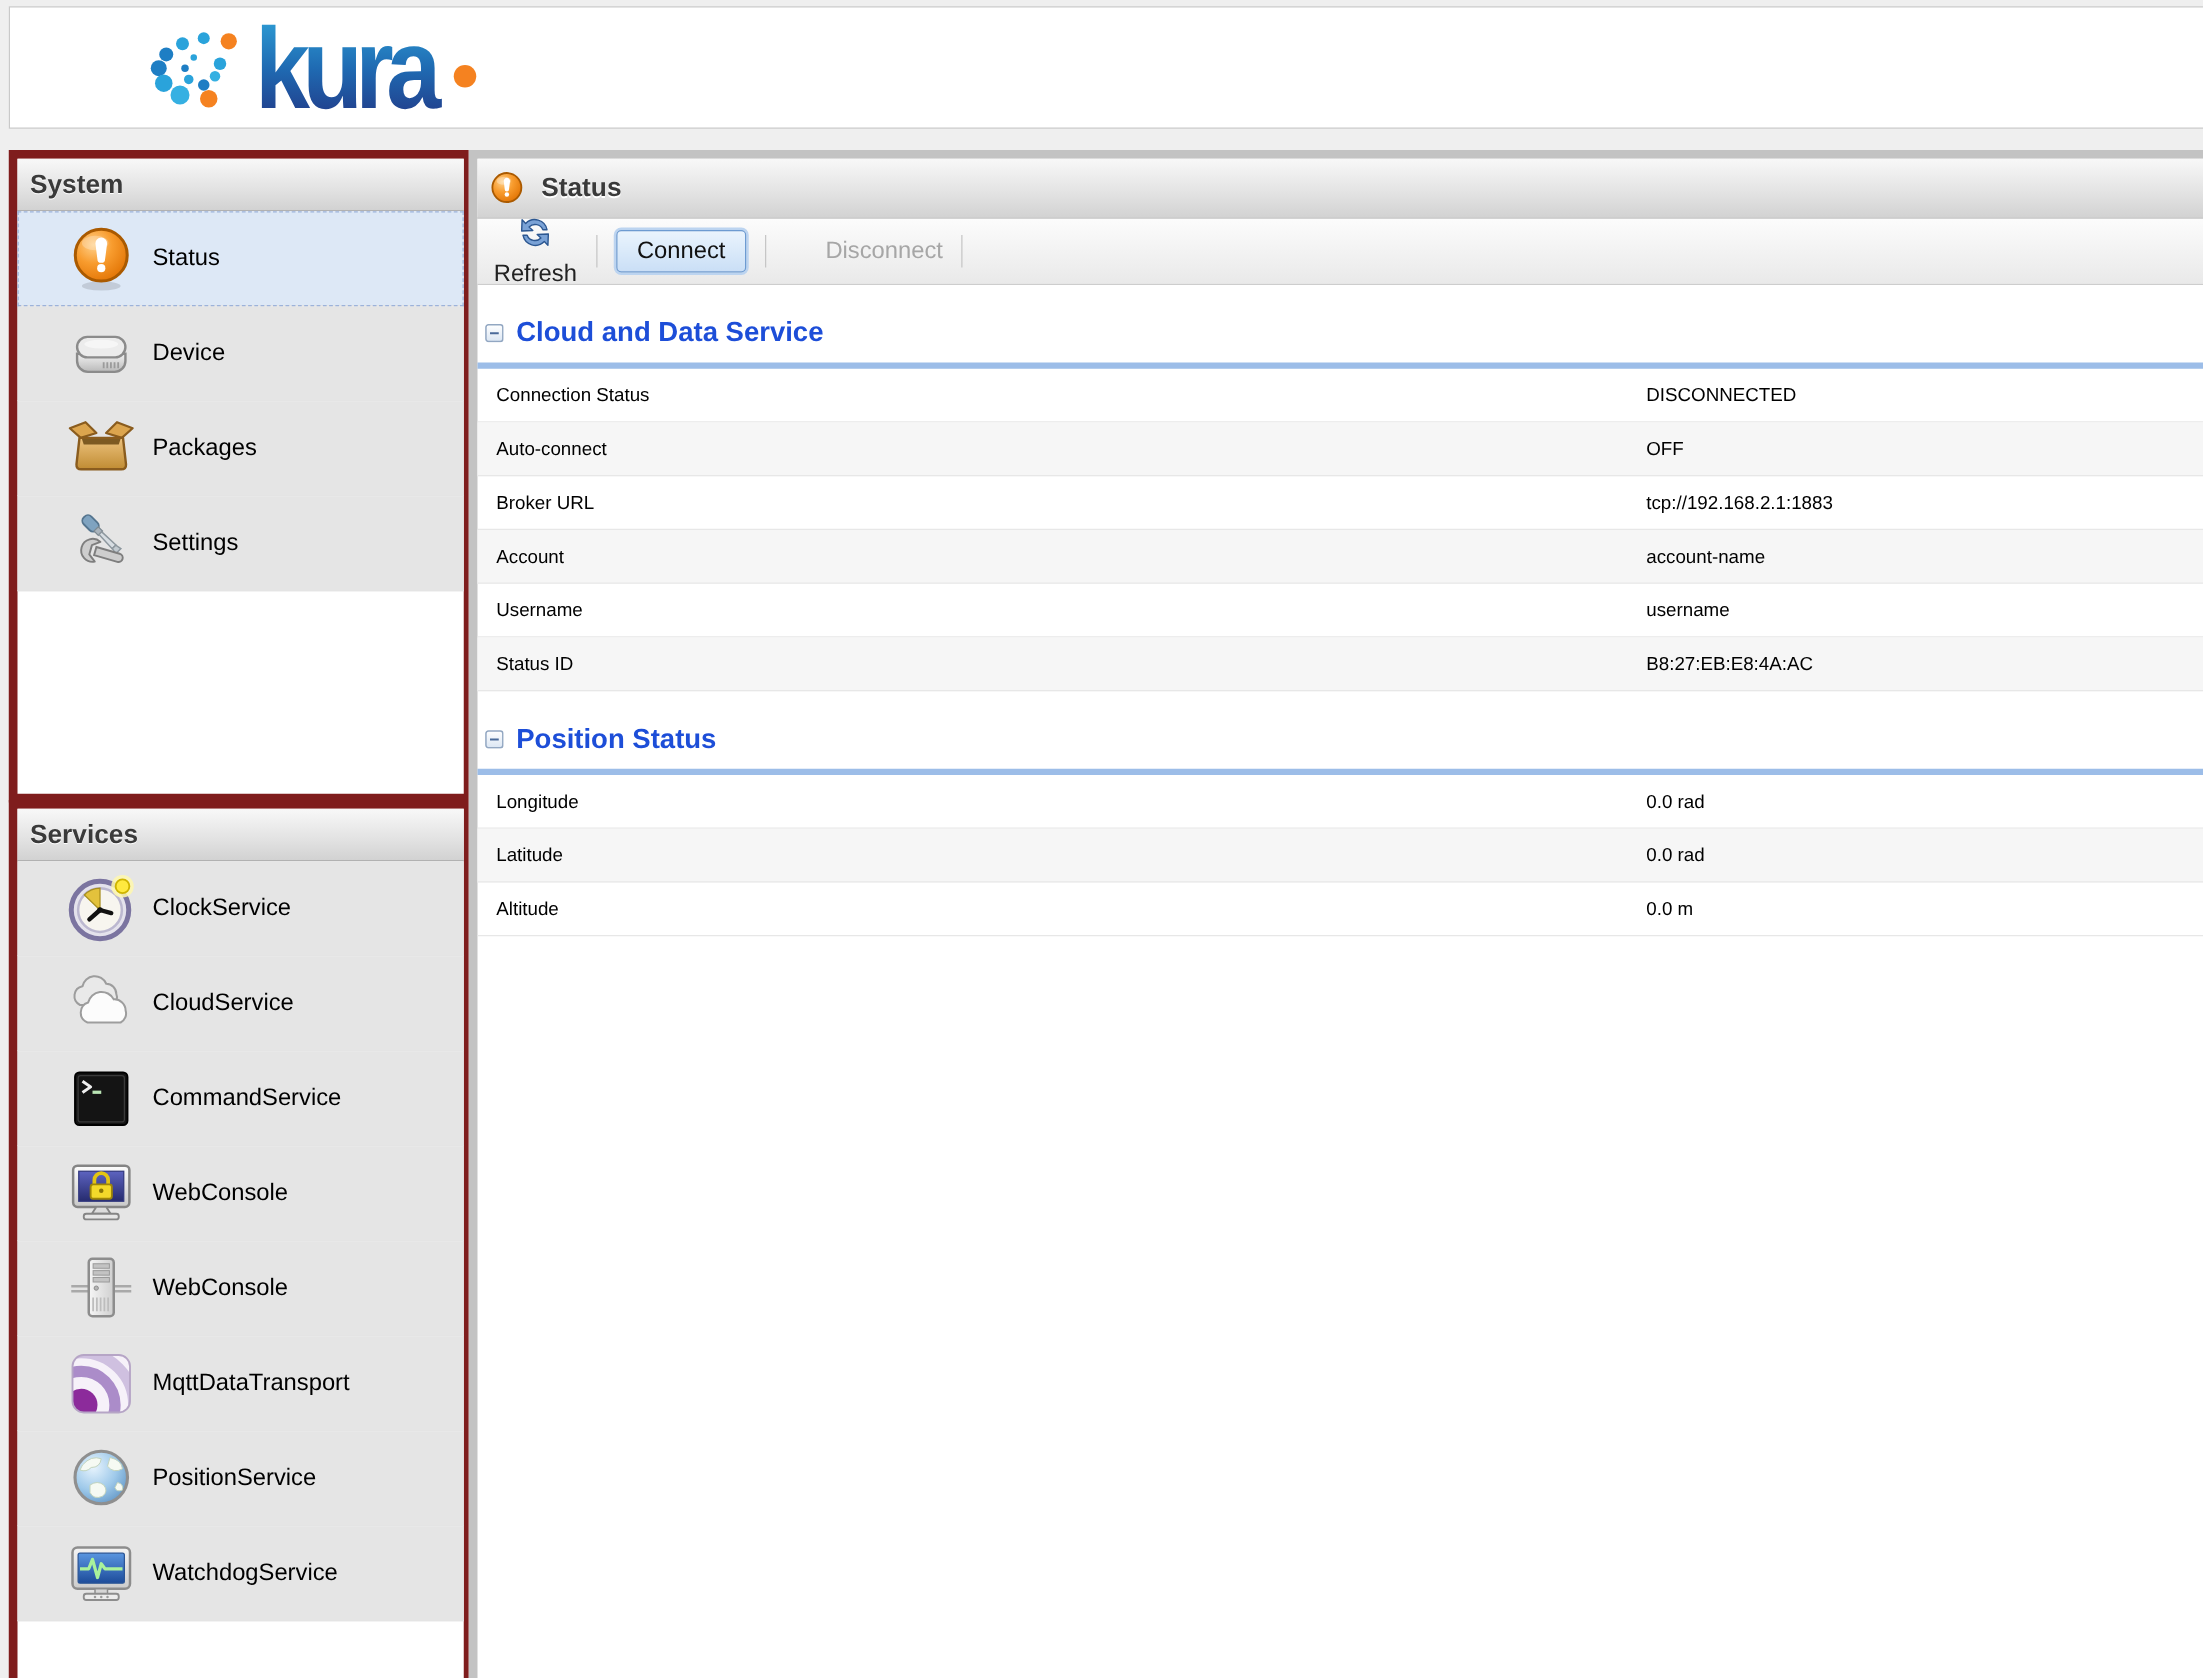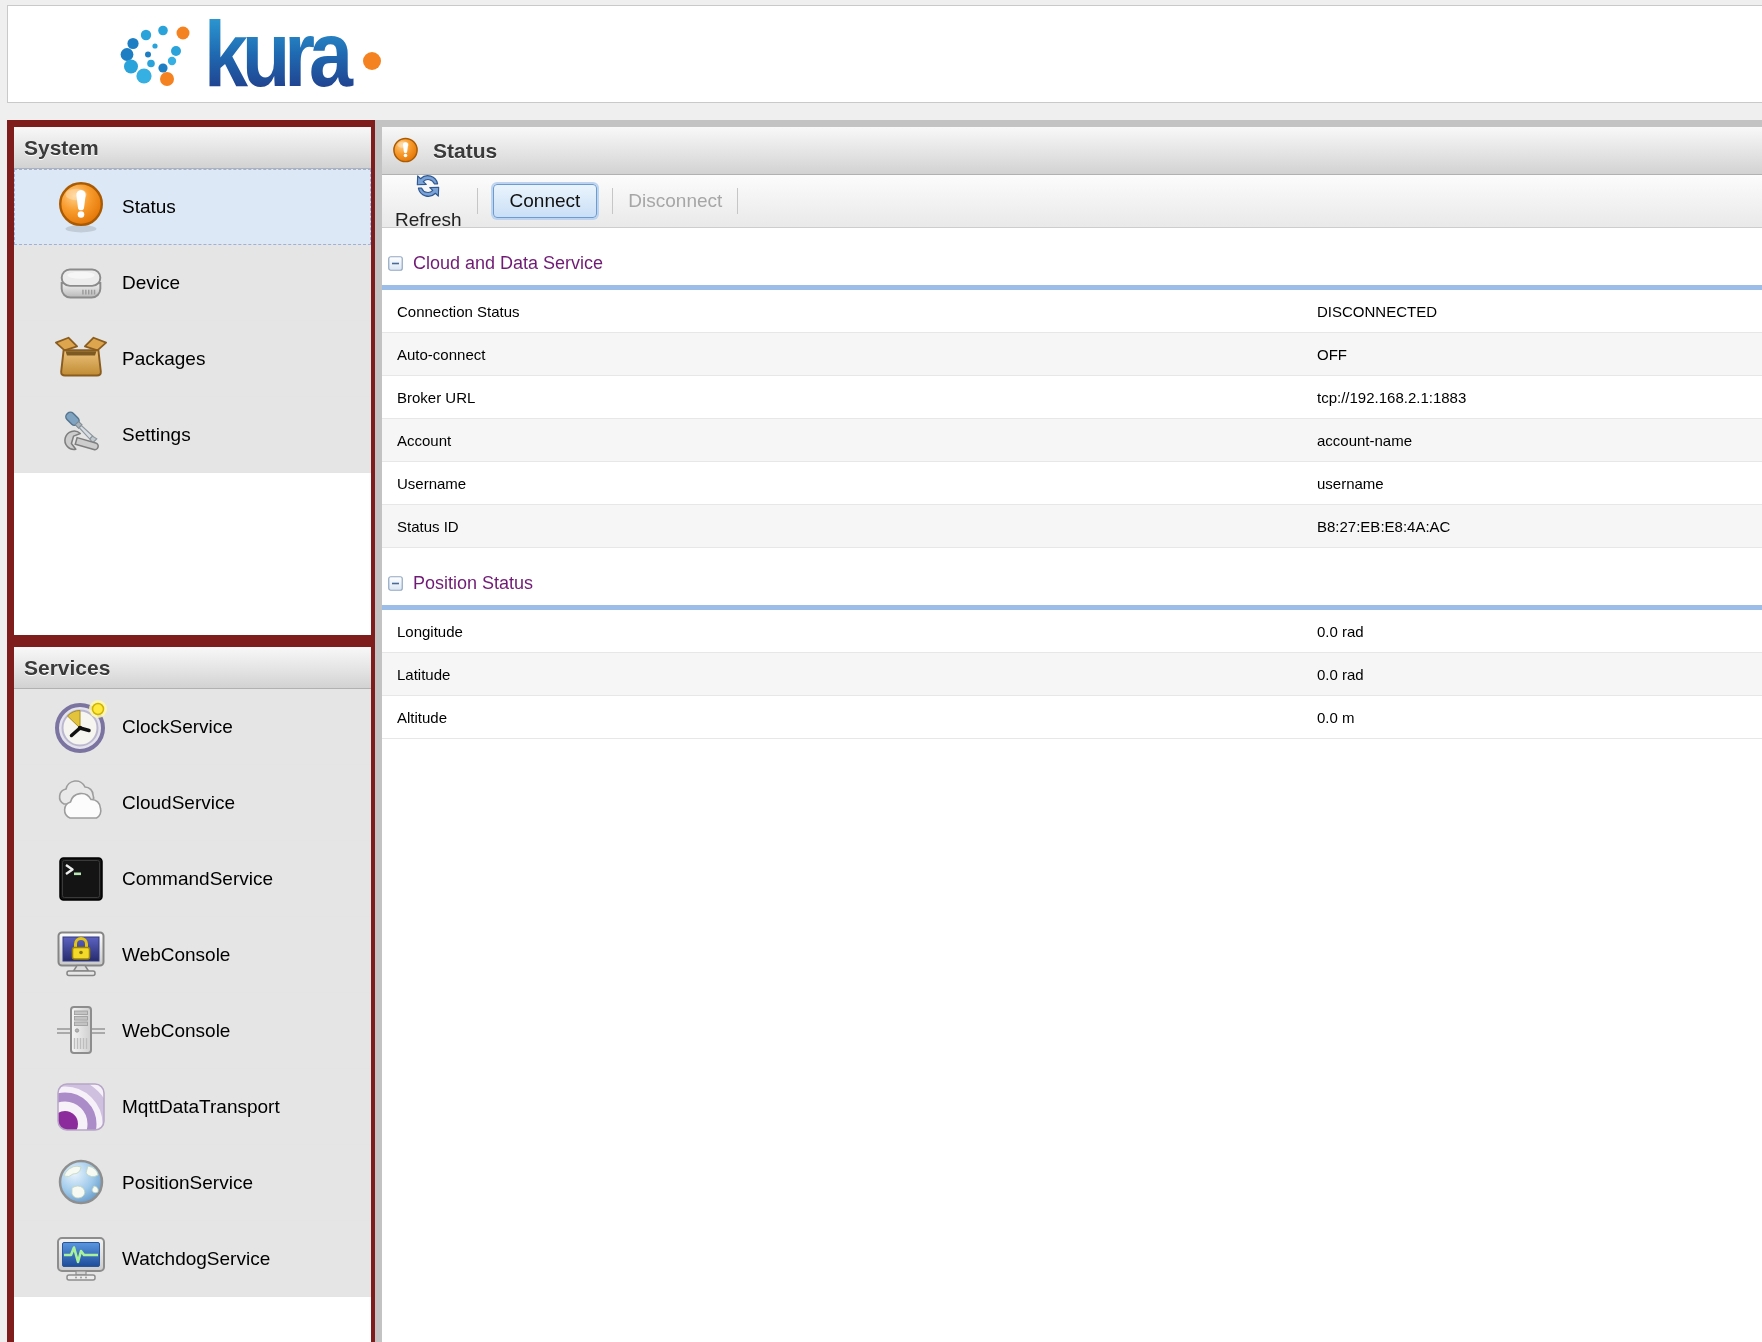--- a/index.html
+++ b/index.html
@@ -23,25 +23,25 @@
   .nav-item.selected{background:#dde8f6;outline:1px dashed #9cb2da;outline-offset:-1px;}
   
   #main-hdr{height:47px;display:flex;align-items:center;padding-left:9px;}
   #main-hdr .ttl{margin-left:13px;font-size:21px;font-weight:bold;color:#3a3a3a;text-shadow:0 1px 0 #fff;}
   #toolbar{height:52px;background:linear-gradient(#fcfcfc,#e9e9e9);border-bottom:1px solid #cdcdcd;
     display:flex;align-items:center;padding-left:13px;font-size:19px;}
   .tbtn{display:flex;align-items:center;gap:9px;color:#222;cursor:pointer;flex-direction:column;}
   .tsep{width:1px;height:26px;background:#c6c6c6;margin:0 15px;}
   #connect-btn{font-size:19px;color:#111;padding:5px 16px;border:1px solid #6d9bd1;border-radius:4px;
     background:linear-gradient(#eaf4fd,#cadff6);box-shadow:0 0 0 2px #bcd4f0;cursor:pointer;}
-  #disconnect-btn{color:#a6a6a6;cursor:default;}
+  #disconnect-btn{color:#a6a6a6;cursor:default;margin-left:32px;}
   
   #content{position:relative;}
   .sec-head{display:flex;align-items:center;gap:10px;padding:25px 0 11px 6px;}
-  .sec-head .sec-ttl{font-size:18px;font-weight:normal;color:#701a75;}
+  .sec-head .sec-ttl{font-size:22px;font-weight:bold;color:#1d4ed8;}
   .sec-rule{height:5px;background:#9cbde8;}
   .row{display:grid;grid-template-columns:872px 1fr;align-items:center;height:42px;
     border-bottom:1px solid #e7e7e7;padding-left:15px;font-size:15px;gap:48px;}
   .row:nth-child(even){background:#f6f6f6;}
 </style>
 </head>
 <body>
 
 <div id="top-header" class="abs">
   <svg id="kura-logo" width="312" height="86" viewBox="0 0 312 86">

